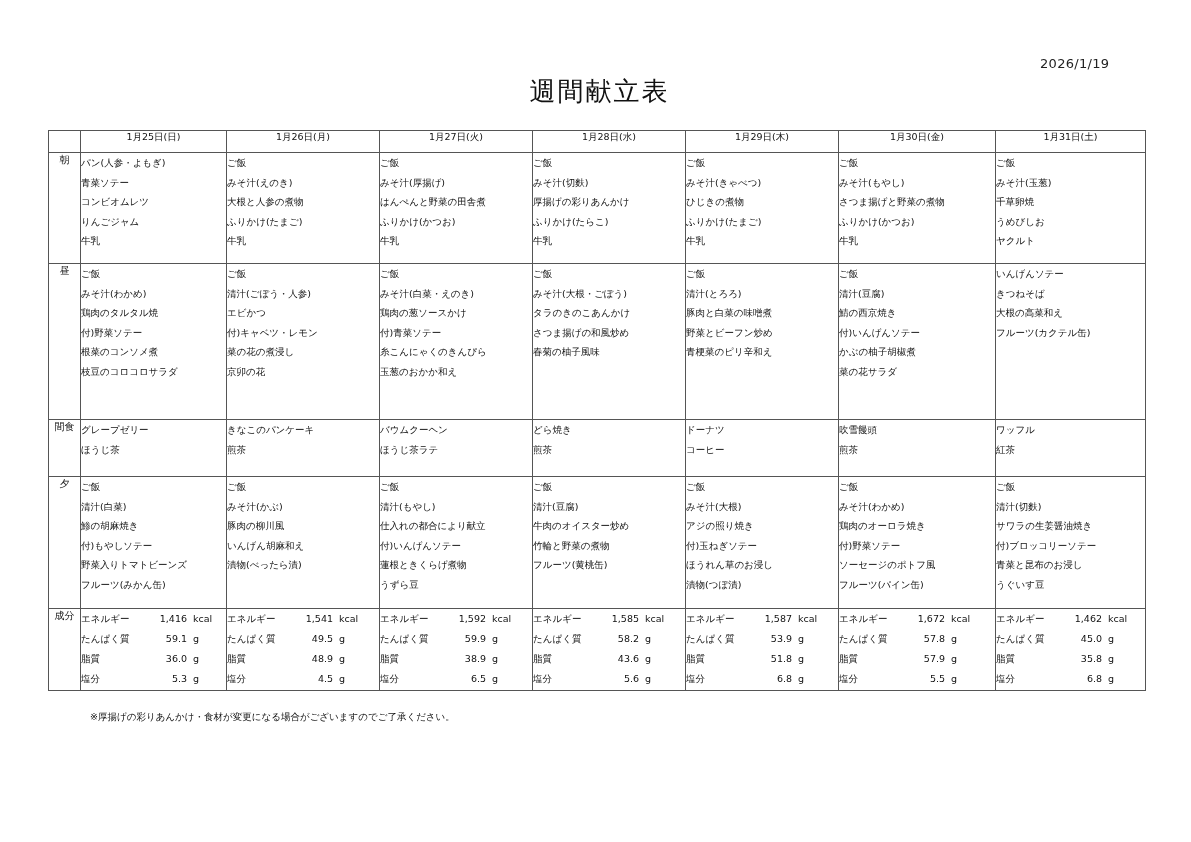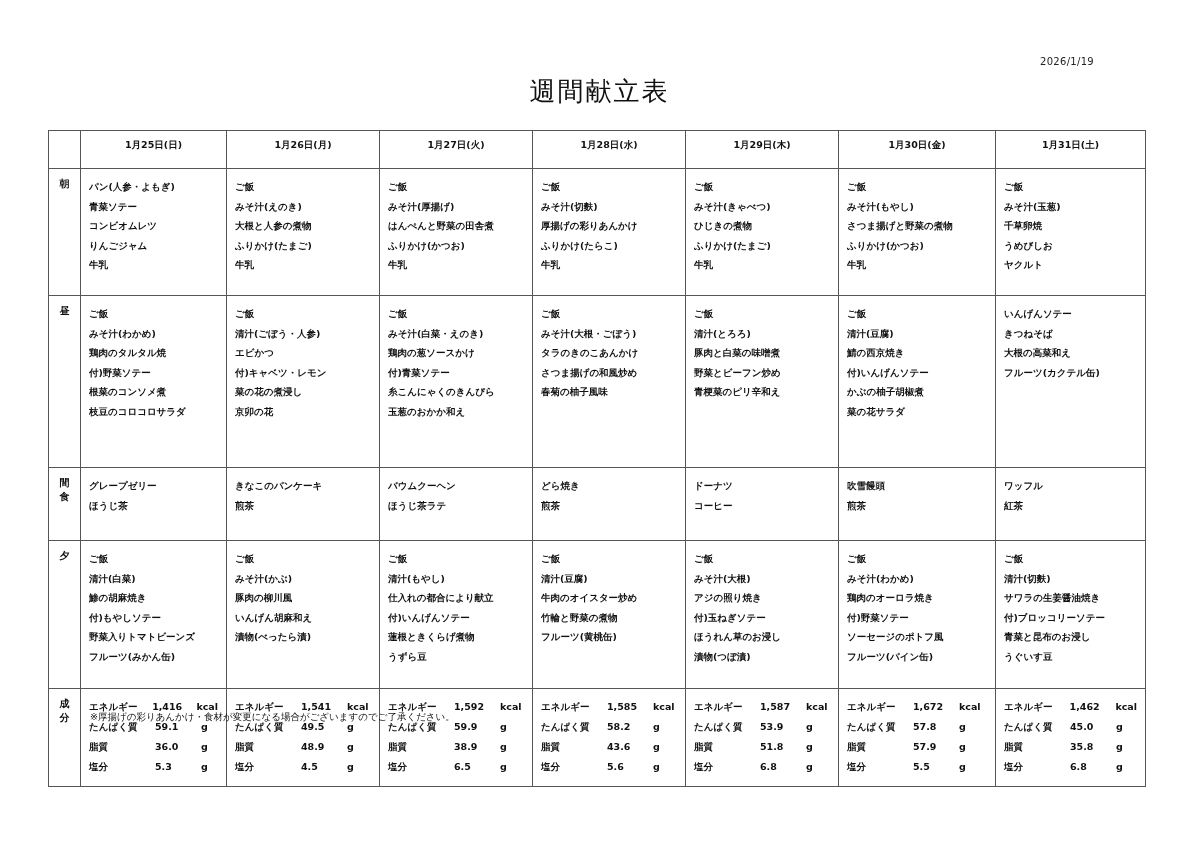--- a/index.html
+++ b/index.html
@@ -1,40 +1,40 @@
 <!DOCTYPE html>
 <html><head>
 <meta charset="utf-8">
 <style>
   html, body { margin: 0; padding: 0; background: #ffffff; }
   body {
     width: 1191px; height: 842px; position: relative; overflow: hidden;
     font-family: "DejaVu Sans", "Liberation Sans", sans-serif; color: #111;
   }
-  .date { position: absolute; top: 56px; left: 1040px; font-size: 10px; color: #222; letter-spacing: 0.3px; }
+  .date { position: absolute; top: 56px; left: 1040px; font-size: 13px; color: #222; letter-spacing: 0.3px; }
   .title { position: absolute; top: 74px; left: 0; width: 1191px; text-align: center; font-size: 26px; font-weight: normal; letter-spacing: 2px; color: #111; padding-left: 4px; }
   table.menu {
     position: absolute; left: 48px; top: 130px; width: 1097px;
     border-collapse: collapse; table-layout: fixed; font-size: 9.5px;
   }
   table.menu td, table.menu th {
-    border: 1px solid #555; padding: 8px; vertical-align: top; font-weight: bold;
+    border: 1px solid #555; padding: 0; vertical-align: top; font-weight: normal;
   }
   th.hdr { height: 21px; text-align: center; vertical-align: middle; font-size: 9.5px; }
   td.meal-label { text-align: center; vertical-align: middle; font-size: 10px; }
   td.cell { padding-left: 2px; }
   .item { height: 19.5px; line-height: 19.5px; white-space: nowrap; overflow: hidden; }
   tr.r-breakfast td { height: 110px; }
   tr.r-lunch td { height: 155px; }
   tr.r-snack td { height: 56px; }
   tr.r-dinner td { height: 131px; }
   tr.r-nutr td { height: 81px; }
   .nrow { display: flex; height: 20px; line-height: 20px; white-space: nowrap; }
   .nlabel { width: 66px; }
-  .nval { width: 40px; text-align: left; }
+  .nval { width: 40px; text-align: right; }
   .nunit { padding-left: 6px; text-align: right; }
   .note { position: absolute; left: 90px; top: 711px; font-size: 9.5px; }
 </style>
 </head>
 <body>
 
 <div class="date">2026/1/19</div>
 <div class="title">週間献立表</div>
 
 <table class="menu">

